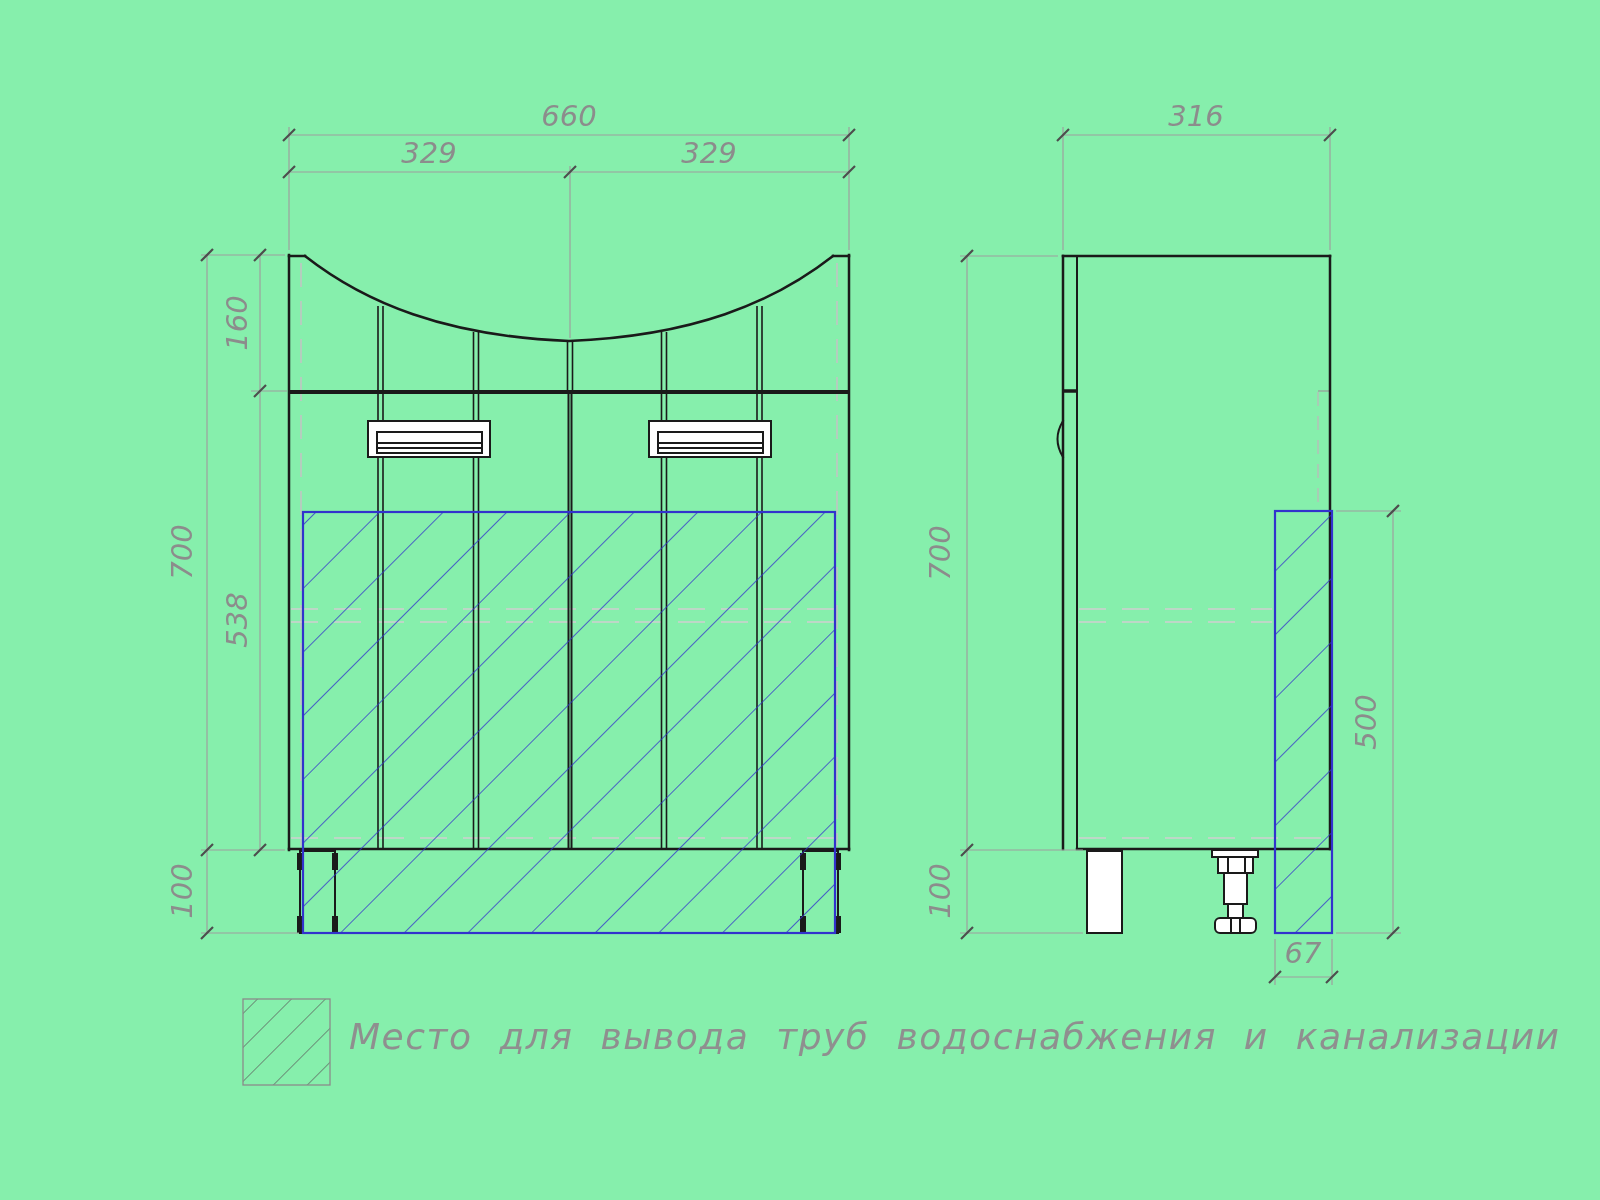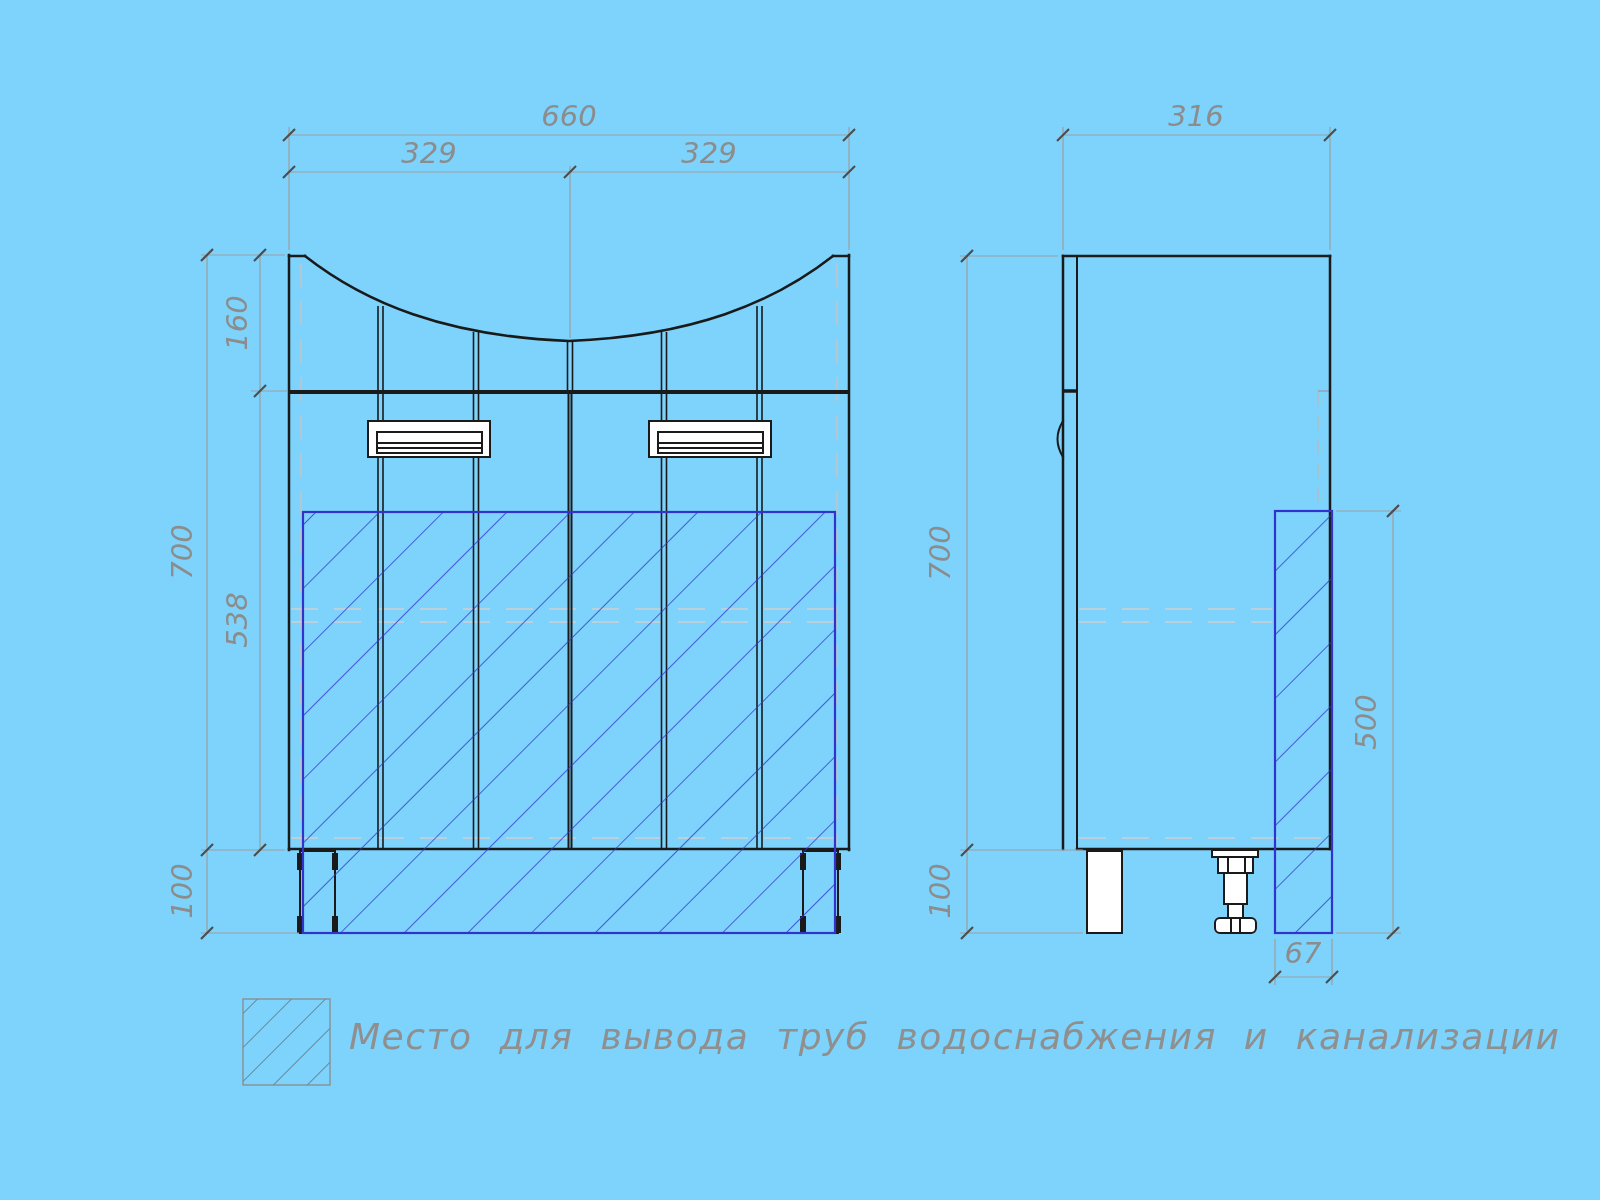--- a/index.html
+++ b/index.html
@@ -1,16 +1,16 @@
 <!DOCTYPE html>
 <html><head>
 <meta charset="utf-8">
 <style>
   html,body{margin:0;padding:0;background:#ffffff;}
-  .canvas{position:relative;width:1600px;height:1200px;background:#7dd3fc;overflow:hidden;}
+  .canvas{position:relative;width:1600px;height:1200px;background:#86efac;overflow:hidden;}
   svg{display:block;}
   .ol{stroke:#1a1a1a;stroke-width:2.5;fill:none;stroke-linecap:square;}
   .o2{stroke:#1a1a1a;stroke-width:2;fill:none;stroke-linecap:square;}
   .strip{stroke:#1a1a1a;stroke-width:1.6;}
   .thick{stroke:#1a1a1a;stroke-width:4;}
   .hidv{stroke:#c4c4c4;stroke-width:1.5;stroke-dasharray:24 14;}
   .hidh{stroke:#d0d0d0;stroke-width:1.4;stroke-dasharray:27 16;}
   .ext{stroke:#9e9e9e;stroke-width:1.2;fill:none;}
   .tick{stroke:#4d4d4d;stroke-width:2.2;}
   .dimtext{font-family:"DejaVu Sans",sans-serif;font-style:italic;font-size:29px;fill:#8c8c8c;}

